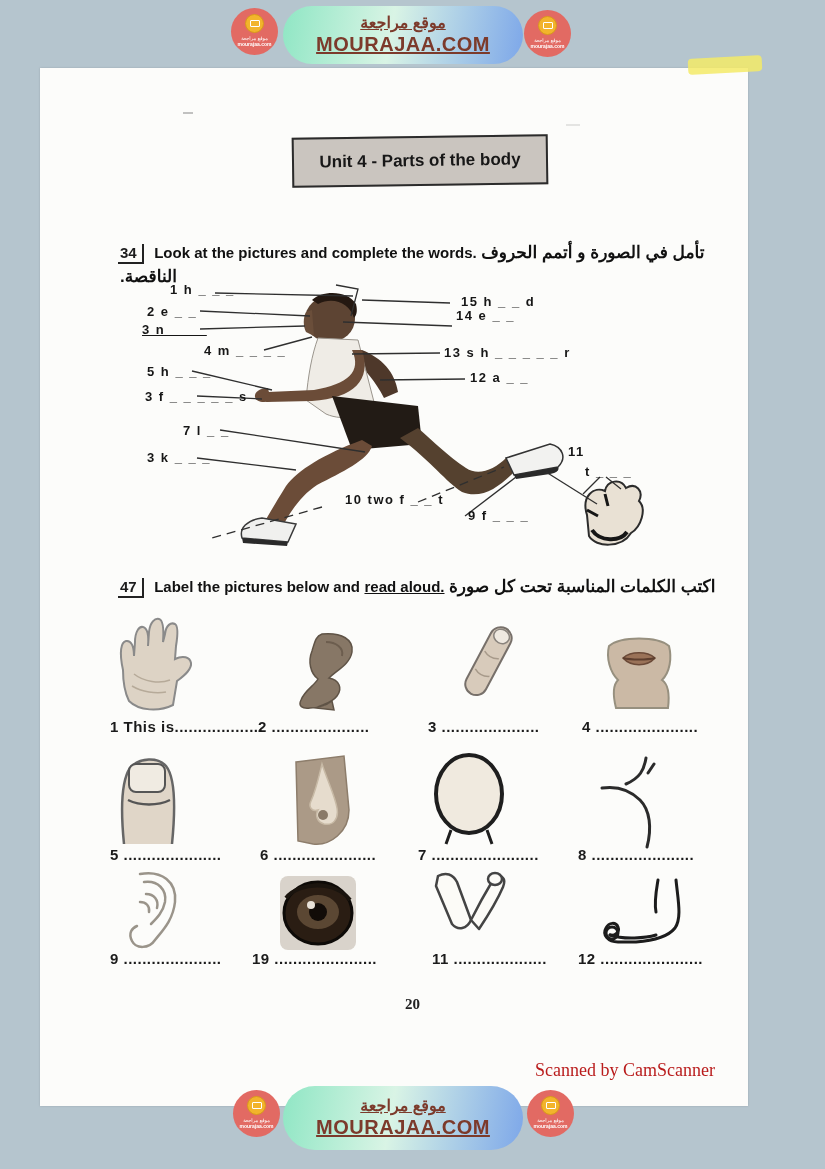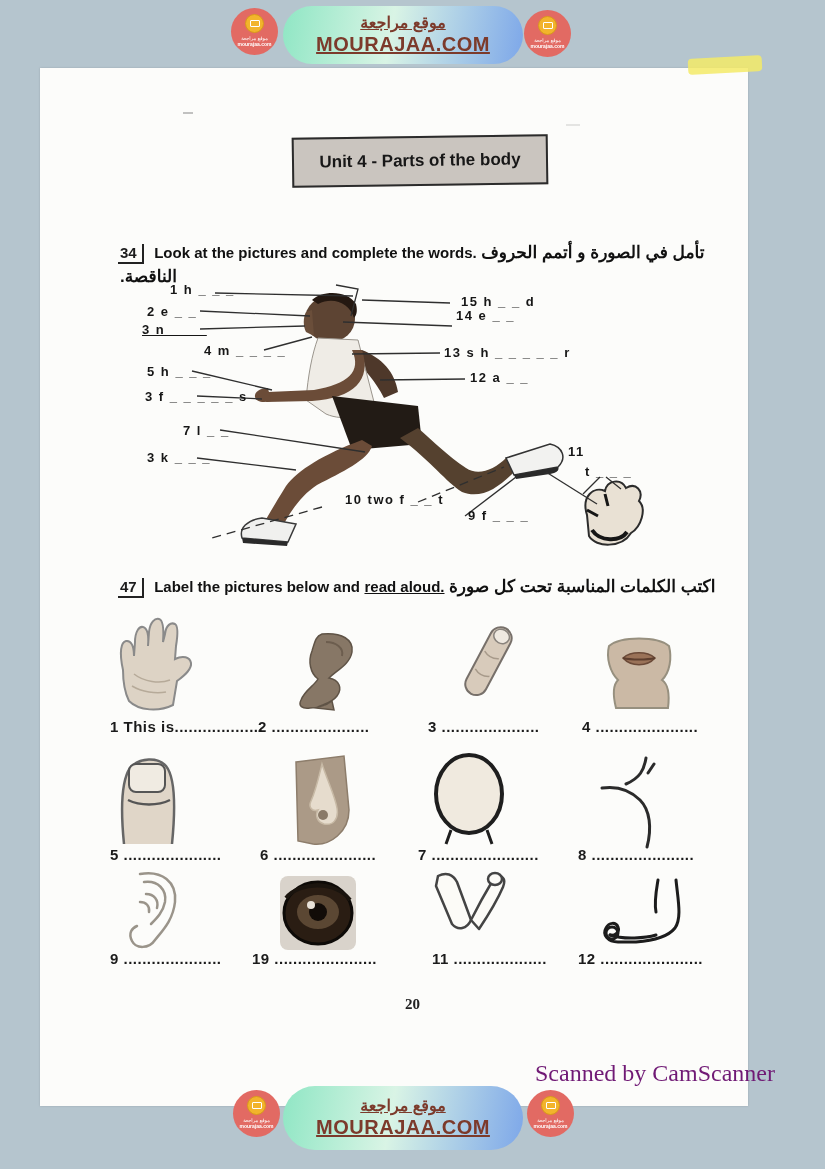--- a/index.html
+++ b/index.html
@@ -70,21 +70,21 @@
   .caption{
     position:absolute;font-size:15px;font-weight:bold;color:#1b1b1b;
     letter-spacing:.5px;white-space:nowrap;
   }
   .smear{
     left:688px;top:57px;width:74px;height:16px;background:#f3ea67;
     opacity:.85;border-radius:4px;transform:rotate(-3deg);
   }
   .stray{position:absolute;background:#9a9a9a;opacity:.6;}
   .page-num{font-family:"Liberation Serif", serif;font-size:15px;font-weight:bold;color:#222;}
-  .cam{font-family:"Liberation Serif", serif;font-size:24px;color:#701a75;}
+  .cam{font-family:"Liberation Serif", serif;font-size:18px;color:#b91c1c;}
 </style>
 </head>
 <body>
 
 <div class="abs sheet"></div>
 <div class="abs smear"></div>
 <div class="stray" style="left:183px;top:112px;width:10px;height:2px;"></div>
 <div class="stray" style="left:566px;top:124px;width:14px;height:2px;opacity:.25;"></div>
 
 <div class="abs banner-pill" style="left:283px;top:6px;">

